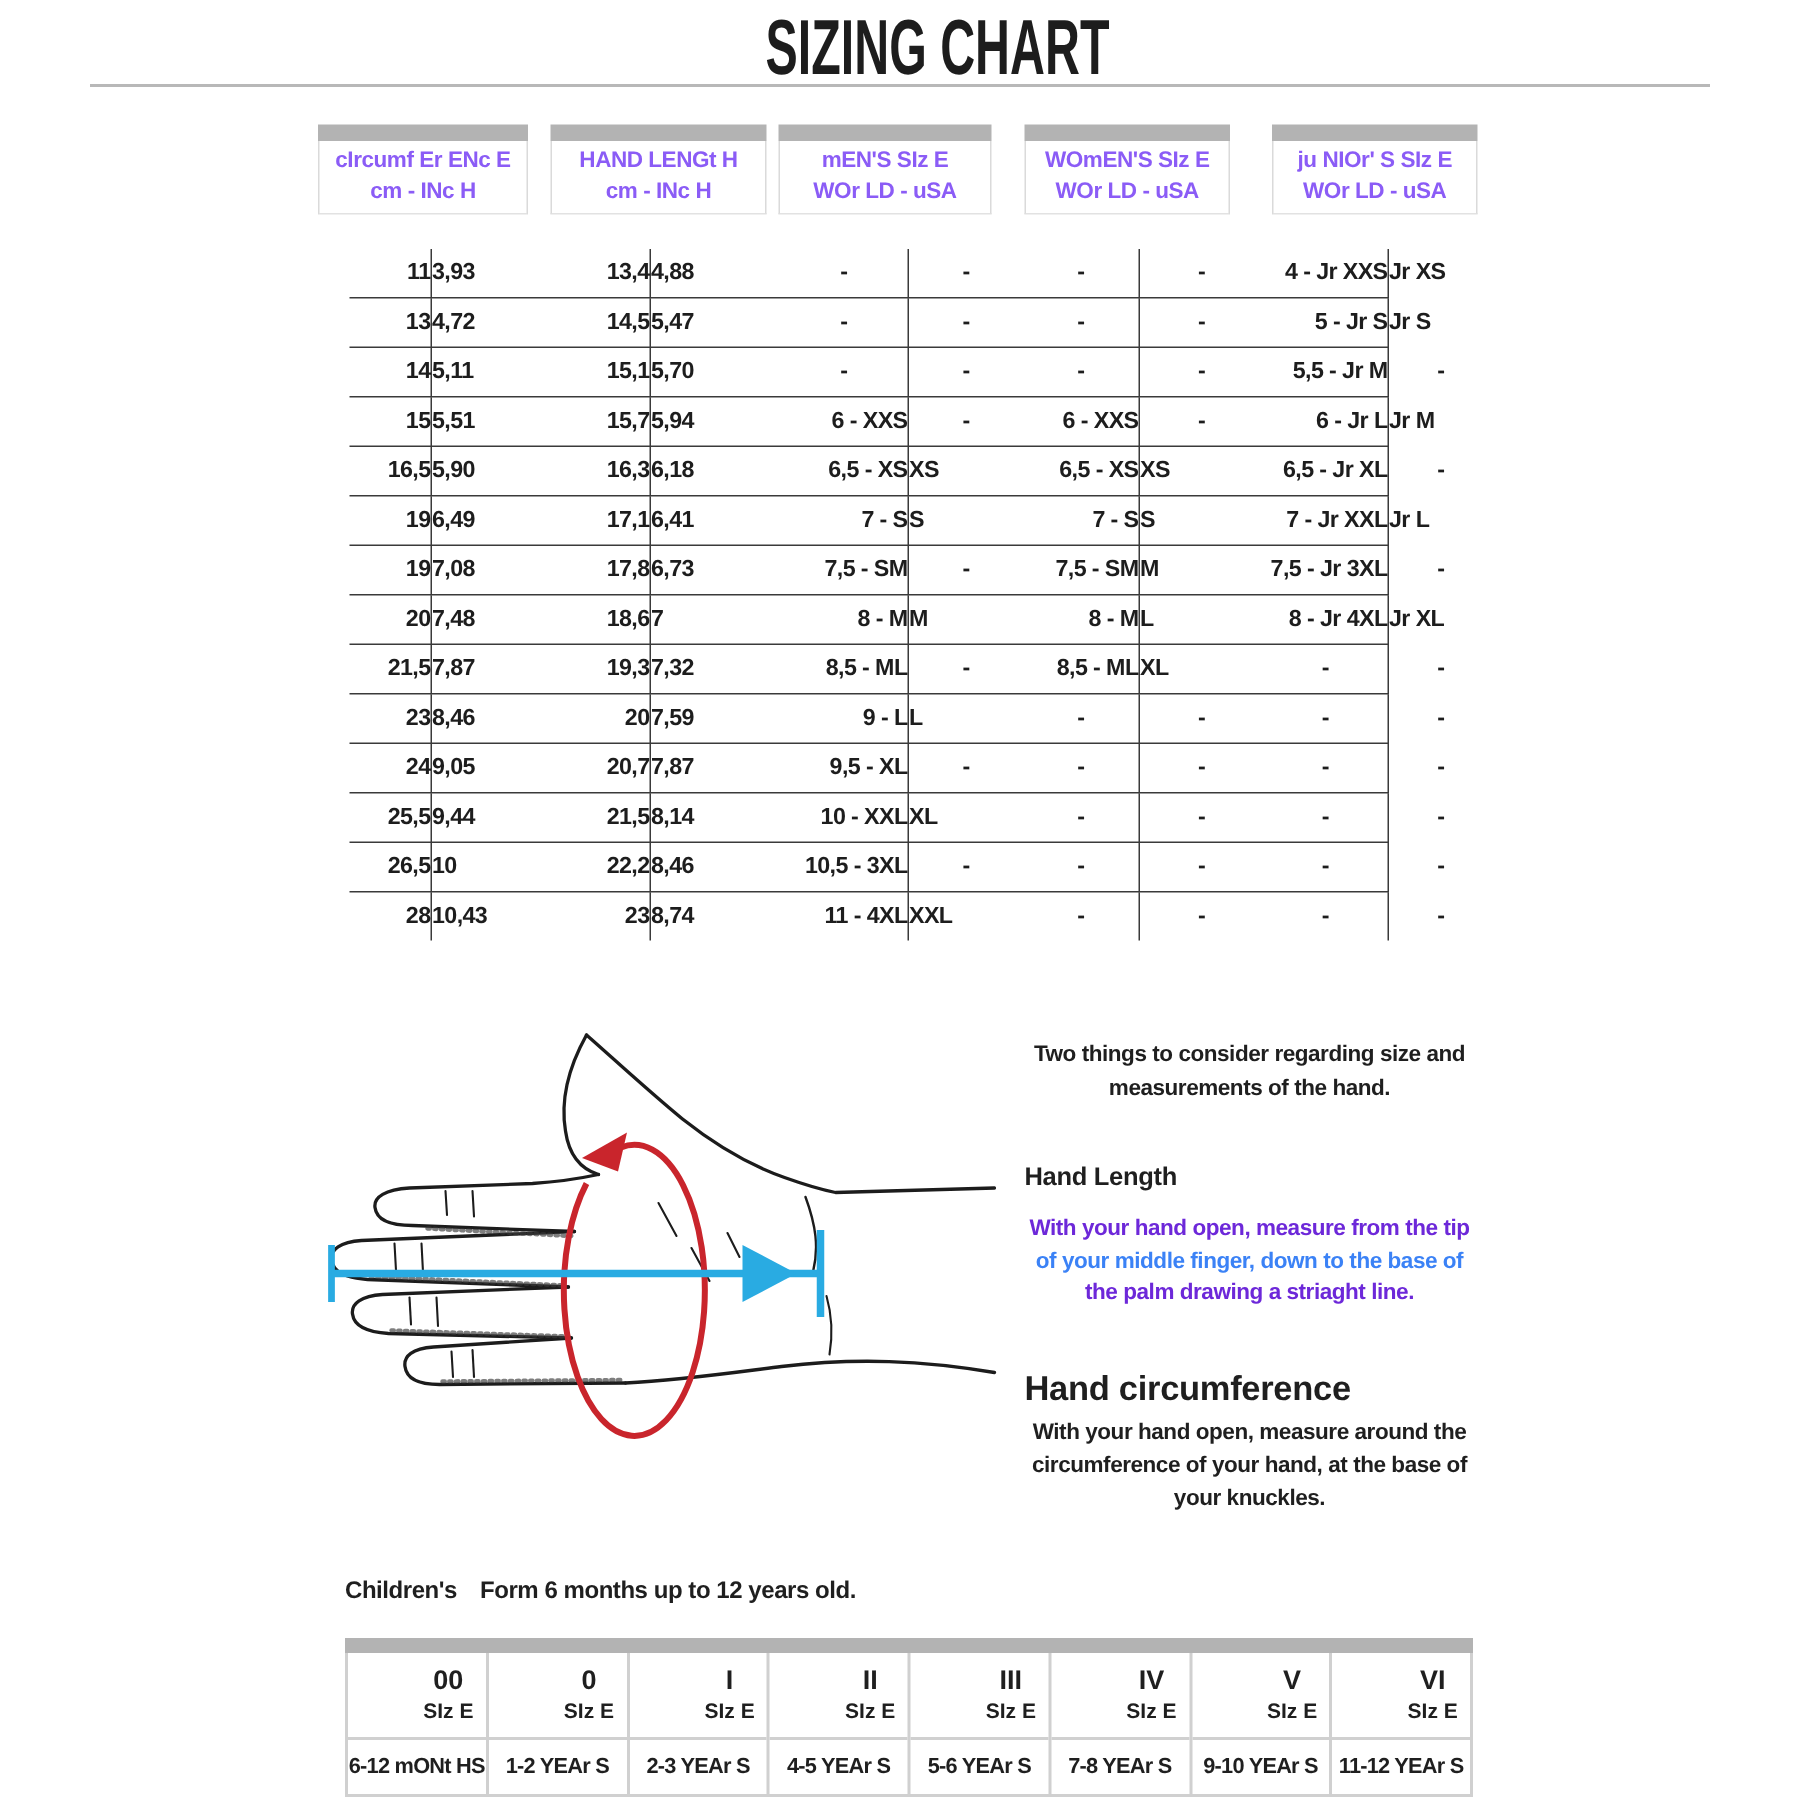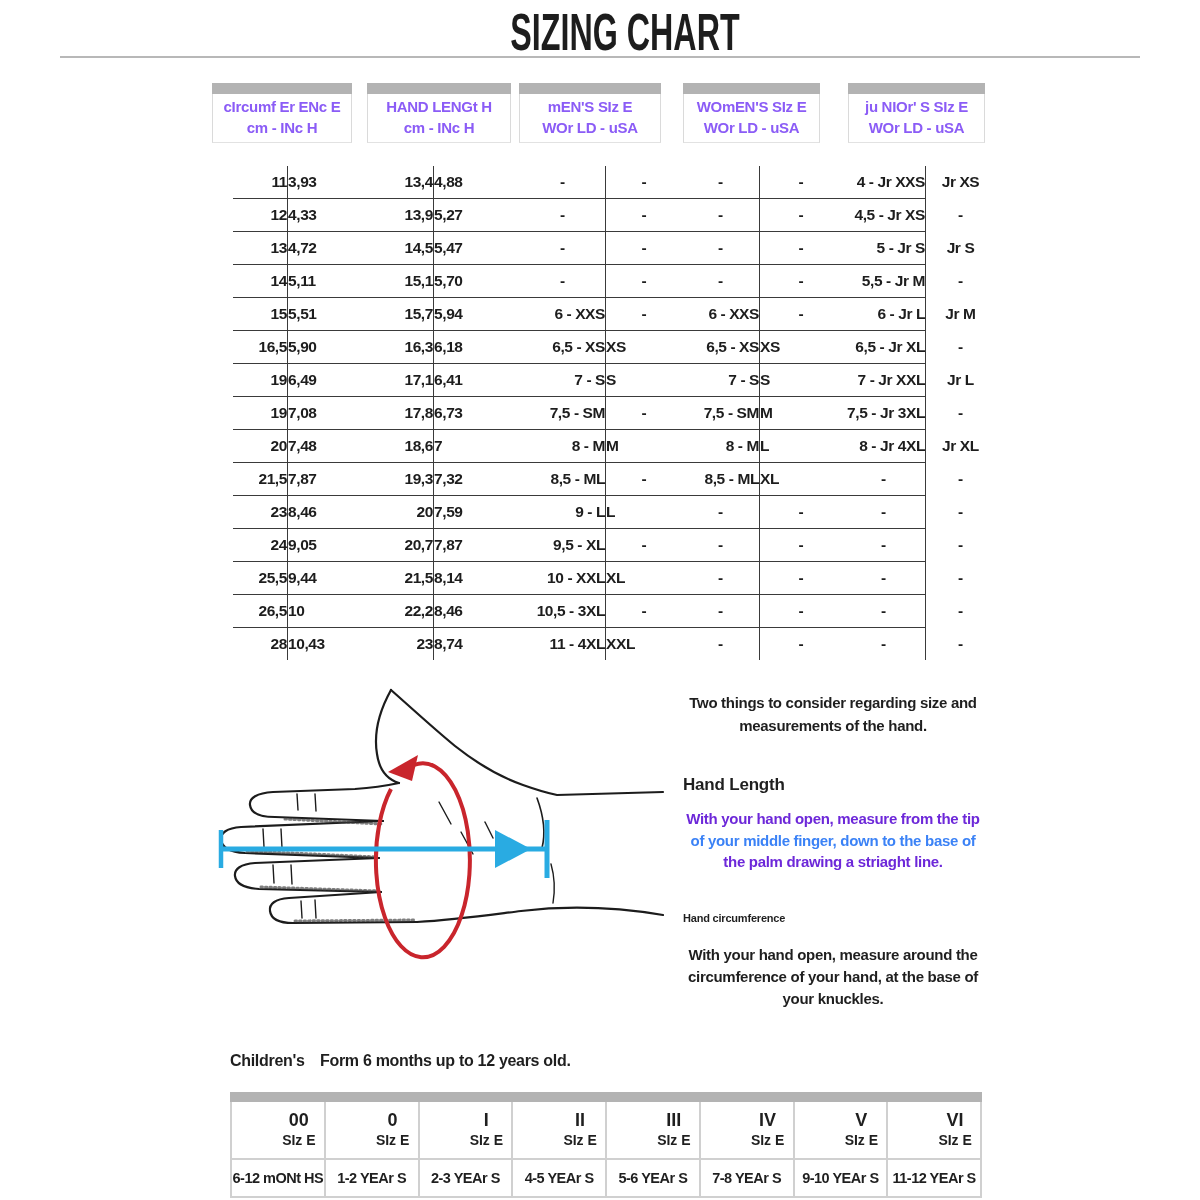--- a/index.html
+++ b/index.html
@@ -34,35 +34,35 @@
   .vl{border-right:1.5px solid #3a3a3a;}
   .c0{width:54px;text-align:right;padding-right:11px;}
   .c1{width:72px;text-align:left;padding-left:11px;}
   .c2{width:73px;text-align:right;padding-right:10px;}
   .c3{width:86px;text-align:left;padding-left:10px;}
   .c4{width:85px;text-align:right;padding-right:9px;}
   .c5{width:76px;text-align:left;padding-left:10px;}
   .c6{width:77px;text-align:right;padding-right:9px;}
   .c7{width:82px;text-align:left;padding-left:10px;}
   .c8{width:83px;text-align:right;padding-right:9px;}
-  .c9{width:69px;text-align:center;padding-left:14px;}
+  .c9{width:69px;text-align:left;padding-left:14px;}
   .size-table td.dash{text-align:center;padding-left:0;padding-right:0;}
 
   
   .hand-svg{position:absolute;left:185px;top:672px;}
 
   
   .note{position:absolute;left:683px;width:300px;}
   .note .ln{white-space:nowrap;text-align:center;}
   .nb{font-weight:bold;color:#6d28d9;}
   .nl{font-weight:bold;color:#3b82f6;}
   #note-intro{top:691px;font-size:15px;letter-spacing:-0.3px;line-height:23px;font-weight:bold;}
   #note-hl-title{top:775px;font-size:17px;font-weight:bold;letter-spacing:-0.2px;}
   #note-hl{top:808px;font-size:15px;letter-spacing:-0.3px;line-height:21.5px;}
-  #note-hc-title{top:912px;font-size:11px;font-weight:bold;letter-spacing:-0.2px;}
+  #note-hc-title{top:912px;font-size:23px;font-weight:bold;letter-spacing:-0.2px;}
   #note-hc{top:944px;font-size:15px;letter-spacing:-0.3px;line-height:22px;font-weight:bold;}
 
   
   .kids-label{position:absolute;left:230px;top:1052px;font-weight:bold;font-size:16px;letter-spacing:-0.3px;}
   .kids-subtitle{position:absolute;left:320px;top:1052px;font-weight:bold;font-size:16px;letter-spacing:-0.3px;}
   .kids-table{position:absolute;left:230px;top:1092px;width:752px;}
   .kids-bar{height:10px;background:#b3b3b3;}
   .kids-cols{display:flex;border-left:2px solid #d0d0d0;border-right:2px solid #d0d0d0;
              border-bottom:2px solid #d0d0d0;background:#fff;}
   .kid-col{flex:1;min-width:0;}
@@ -125,32 +125,20 @@
           <td class="c2 vl">13,4</td>
           <td class="c3">4,88</td>
           <td class="c4 vl dash">-</td>
           <td class="c5 dash">-</td>
           <td class="c6 vl dash">-</td>
           <td class="c7 dash">-</td>
           <td class="c8 vl">4 - Jr XXS</td>
           <td class="c9">Jr XS</td>
         </tr>
         <tr>
-          <td class="c0 vl">12</td>
-          <td class="c1">4,33</td>
-          <td class="c2 vl">13,9</td>
-          <td class="c3">5,27</td>
-          <td class="c4 vl dash">-</td>
-          <td class="c5 dash">-</td>
-          <td class="c6 vl dash">-</td>
-          <td class="c7 dash">-</td>
-          <td class="c8 vl">4,5 - Jr XS</td>
-          <td class="c9 dash">-</td>
-        </tr>
-        <tr>
           <td class="c0 vl">13</td>
           <td class="c1">4,72</td>
           <td class="c2 vl">14,5</td>
           <td class="c3">5,47</td>
           <td class="c4 vl dash">-</td>
           <td class="c5 dash">-</td>
           <td class="c6 vl dash">-</td>
           <td class="c7 dash">-</td>
           <td class="c8 vl">5 - Jr S</td>
           <td class="c9">Jr S</td>

